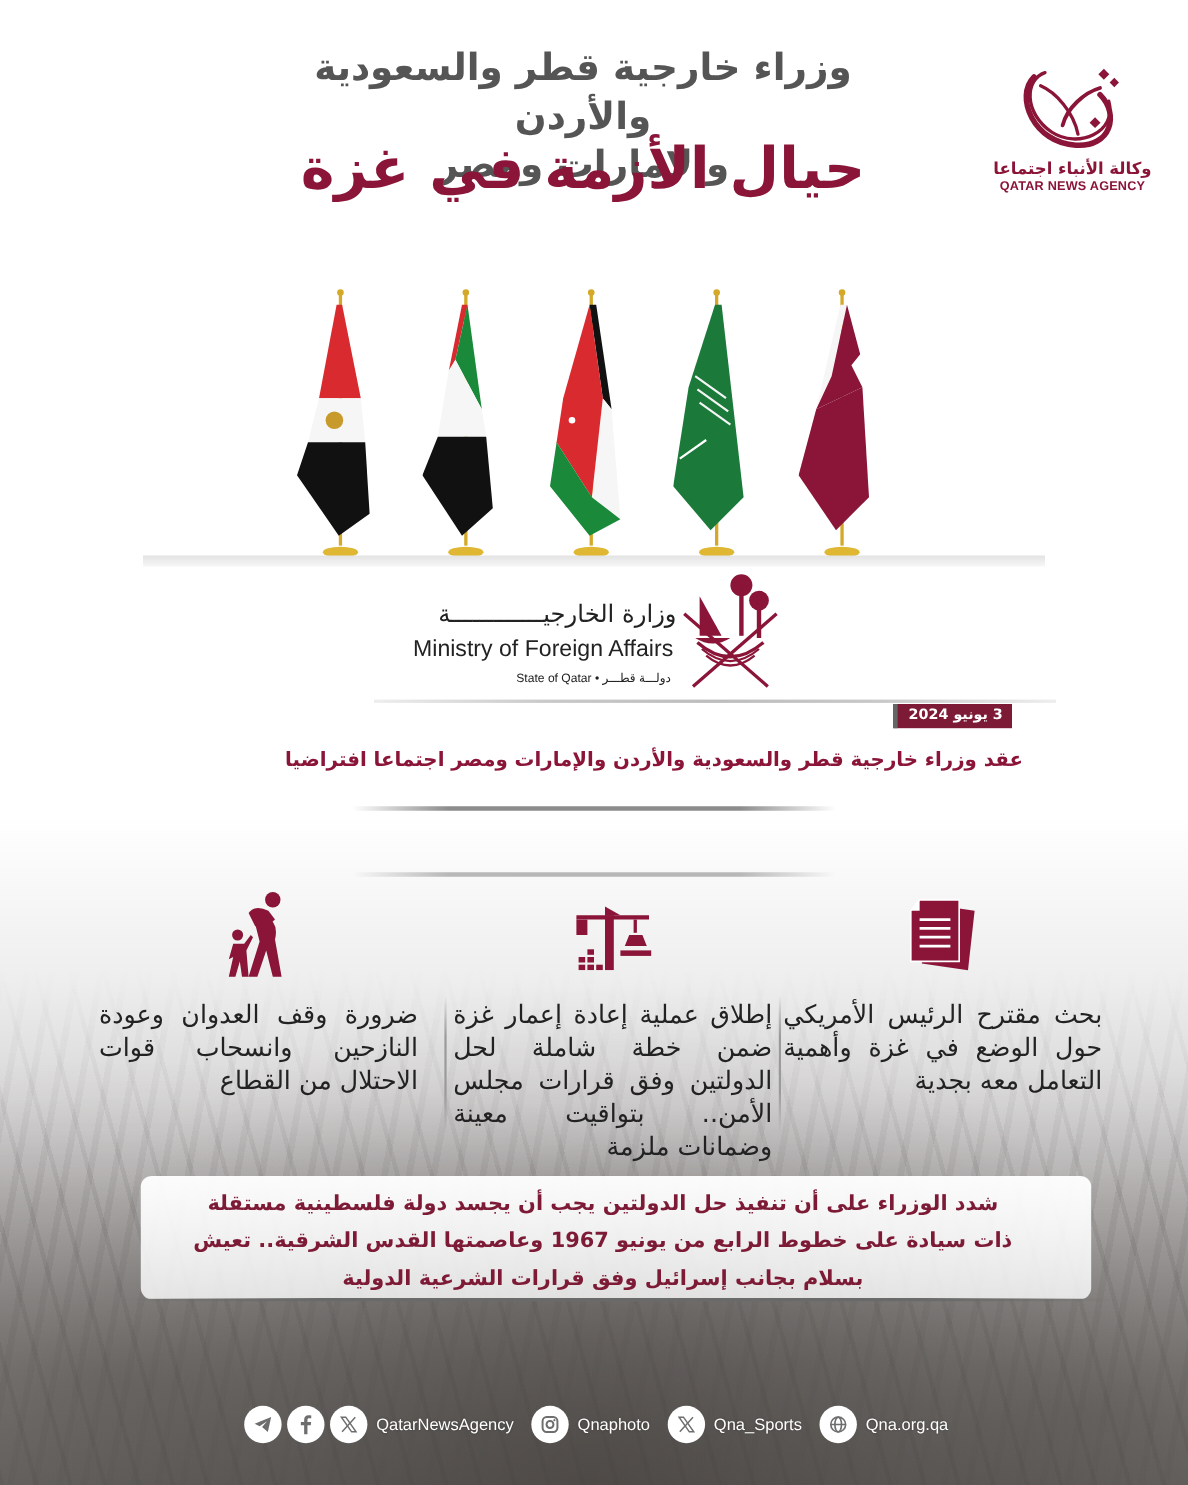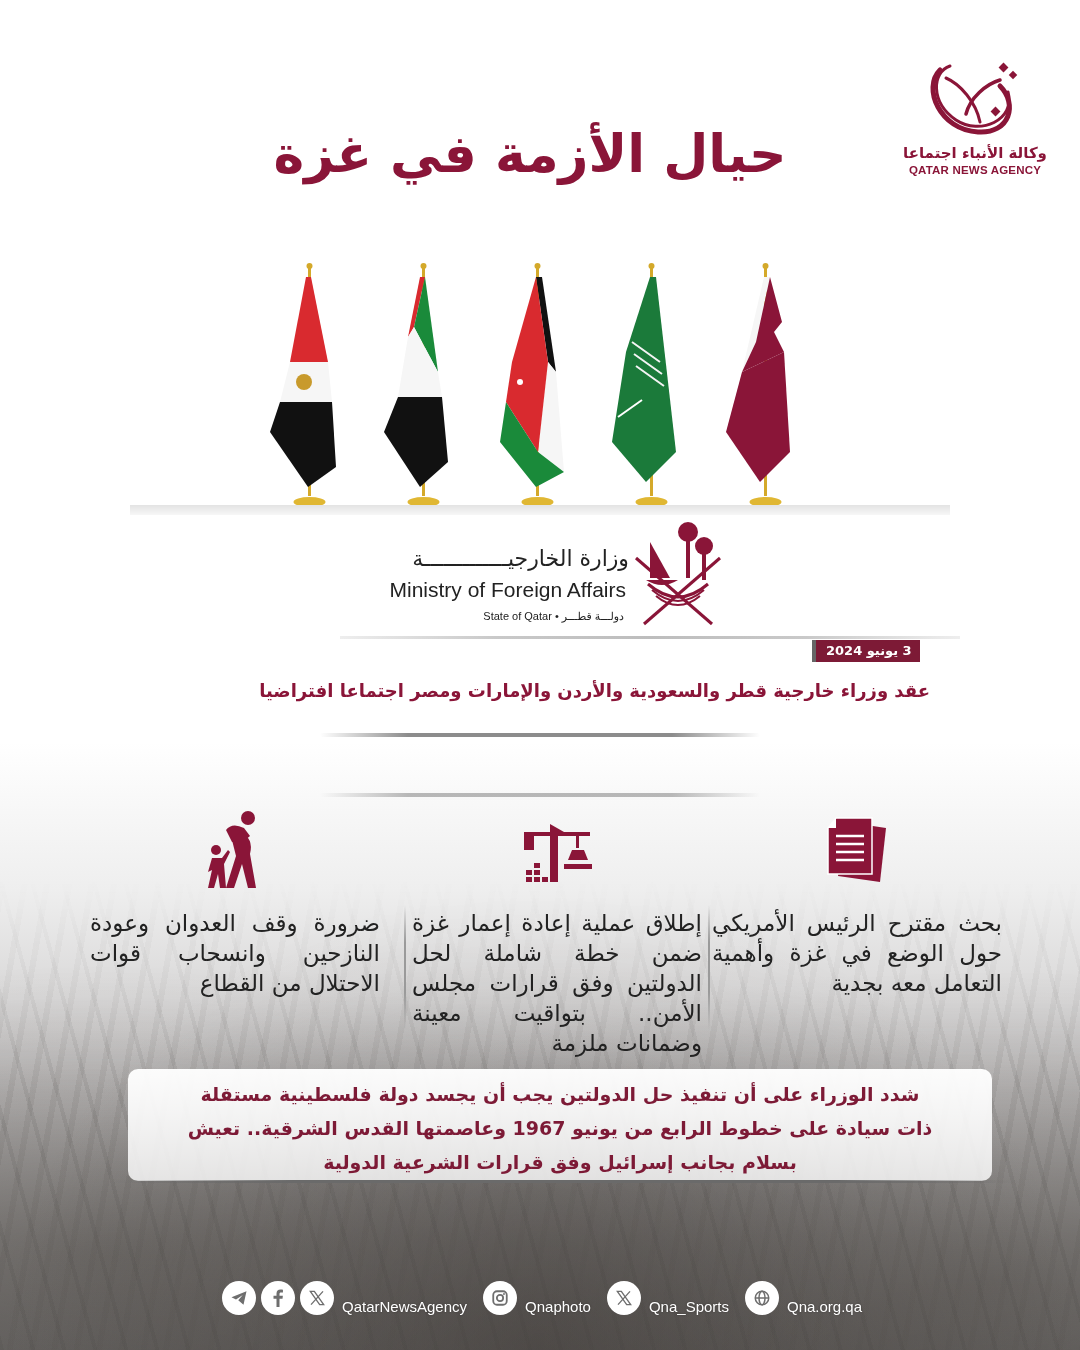--- a/index.html
+++ b/index.html
@@ -21,51 +21,55 @@
   .title-maroon{position:absolute;right:270px;top:122px;width:560px;text-align:center;color:#8a1538;font-weight:bold;font-size:52px;line-height:64px;direction:rtl;}
   
   .qna-logo{position:absolute;left:900px;top:58px;width:150px;height:130px;text-align:center;}
   .qna-logo .ar{font-size:15px;color:#8a1538;font-weight:bold;direction:rtl;margin-top:2px;}
   .qna-logo .en{font-size:11.5px;color:#8a1538;font-weight:bold;letter-spacing:0.2px;margin-top:2px;font-family:"Liberation Sans",sans-serif;}
   
   .flags{position:absolute;left:262px;top:262px;width:560px;height:250px;}
   .flag{position:absolute;top:0;width:80px;height:250px;}
   .floor{position:absolute;left:130px;top:505px;width:820px;height:10px;background:linear-gradient(180deg,#e3e3e3,#f7f7f7);}
   
-  .mofa{position:absolute;left:364px;top:516px;width:400px;height:118px;text-decoration:underline;}
+  .mofa{position:absolute;left:350px;top:516px;width:400px;height:118px;text-decoration:underline;}
   .mofa .ar{position:absolute;right:135px;top:30px;font-size:22px;color:#222;direction:rtl;}
   .mofa .en{position:absolute;right:138px;top:62px;font-size:21px;color:#222;font-family:"Liberation Sans",sans-serif;}
   .mofa .sub{position:absolute;right:140px;top:94px;font-size:11px;color:#222;font-family:"Liberation Sans",sans-serif;}
   .mofa-line{position:absolute;left:340px;top:636px;width:620px;height:3px;background:linear-gradient(90deg,#eee,#c9c9c9,#bdbdbd,#c9c9c9,#eee);}
   
   .date-badge{position:absolute;left:812px;top:640px;height:22px;background:#7d1a36;color:#fff;font-size:13px;font-weight:bold;line-height:22px;padding:0 8px 0 10px;direction:rtl;border-left:4px solid #666;}
   .intro{position:absolute;right:150px;top:680px;width:760px;text-align:right;direction:rtl;color:#8a1538;font-weight:bold;font-size:18px;}
   .bar{position:absolute;height:4px;border-radius:2px;background:linear-gradient(90deg,rgba(150,150,150,0),#8c8c8c 20%,#8c8c8c 80%,rgba(150,150,150,0));}
   .statement{position:absolute;left:300px;top:748px;width:480px;text-align:center;direction:rtl;color:#444;font-weight:bold;font-size:24px;}
   
   .col{position:absolute;top:810px;width:290px;}
   .col .icon{position:absolute;left:50%;transform:translateX(-50%);top:0;}
   .col .txt{position:absolute;top:98px;right:0;width:290px;direction:rtl;text-align:justify;text-align-last:right;font-size:23px;line-height:30px;color:#222;}
   .col-sep{position:absolute;top:905px;width:2px;height:125px;background:linear-gradient(180deg,rgba(120,120,120,0),#9a9a9a 30%,#9a9a9a 70%,rgba(120,120,120,0));}
   
   .conclusion{position:absolute;left:128px;top:1069px;width:864px;height:112px;border-radius:10px;
     background:linear-gradient(180deg,rgba(255,255,255,0.96),rgba(255,255,255,0.80));}
-  .conclusion .txt{position:absolute;right:52px;top:8px;width:760px;direction:rtl;text-align:center;color:#7d1a36;font-weight:bold;font-size:19px;line-height:34px;}
+  .conclusion .txt{position:absolute;right:64px;top:8px;width:760px;direction:rtl;text-align:center;color:#7d1a36;font-weight:bold;font-size:19px;line-height:34px;}
   .concl-line{position:absolute;left:110px;top:1180px;width:910px;height:3px;background:linear-gradient(90deg,rgba(90,90,90,0),#6a6a6a 20%,#6a6a6a 80%,rgba(90,90,90,0));}
   
-  .social{position:absolute;left:222px;top:1275px;height:40px;display:flex;align-items:flex-end;}
+  .social{position:absolute;left:222px;top:1275px;height:40px;display:flex;align-items:center;}
   .circ{width:34px;height:34px;border-radius:50%;background:#ffffff;display:flex;align-items:center;justify-content:center;margin-right:5px;}
   .handle{color:#fff;font-size:15px;font-family:"Liberation Sans",sans-serif;margin-right:16px;margin-left:3px;text-shadow:0 0 2px rgba(0,0,0,0.35);}
 </style>
 </head>
 <body>
 
 <div class="page">
   <div class="rubble"></div>
 
+  <div class="title-gray">
+    <div>وزراء خارجية قطر والسعودية والأردن</div>
+    <div>والإمارات ومصر</div>
+  </div>
   <div class="title-maroon">
     <div>حيال الأزمة في غزة</div>
   </div>
 
   <div class="qna-logo">
     <svg width="110" height="80" viewBox="0 0 110 80">
       <path d="M20 12 C2 30,20 72,58 74 C90 76,98 46,80 28" fill="none" stroke="#8a1538" stroke-width="5" stroke-linecap="round"></path>
       <path d="M30 8 C12 14,10 44,36 62 C60 78,96 62,88 34" fill="none" stroke="#8a1538" stroke-width="3" stroke-linecap="round"></path>
       <path d="M46 56 C50 40,66 26,80 22" fill="none" stroke="#8a1538" stroke-width="3.5" stroke-linecap="round"></path>
       <path d="M26 20 C40 26,56 44,60 64" fill="none" stroke="#8a1538" stroke-width="3" stroke-linecap="round"></path>

